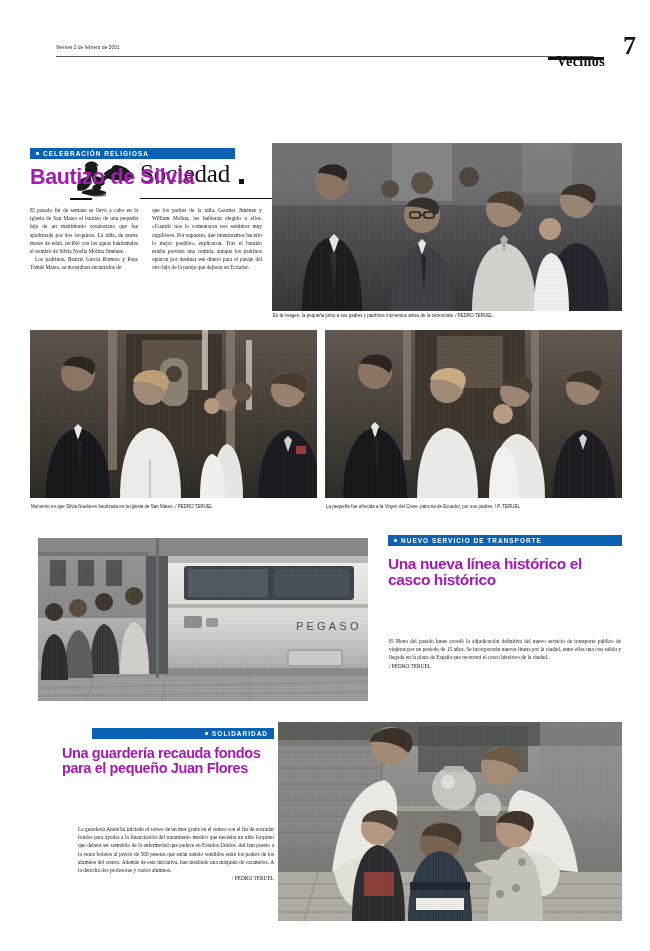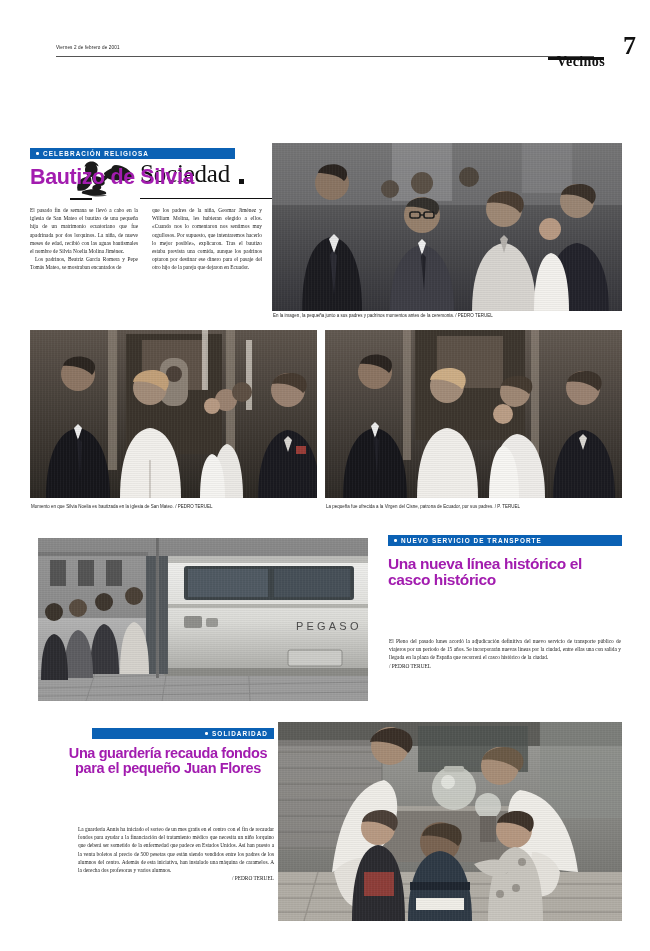--- a/index.html
+++ b/index.html
@@ -65,21 +65,21 @@
   #cap3{position:absolute;left:326px;top:504px;}
 
   
   #photo4{left:38px;top:538px;width:330px;height:163px;}
   #art2-kicker{position:absolute;left:388px;top:535px;width:234px;}
   #art2-headline{position:absolute;left:388px;top:556px;width:234px;font-size:15.5px;}
   #art2-body{position:absolute;left:389px;top:637px;width:232px;}
 
   
   #art3-kicker{position:absolute;left:92px;top:728px;width:182px;}
-  #art3-headline{position:absolute;left:62px;top:746px;width:212px;font-size:14.5px;text-align:center;}
+  #art3-headline{position:absolute;left:62px;top:746px;width:212px;font-size:14.5px;text-align:left;}
   #art3-body{position:absolute;left:78px;top:825px;width:196px;}
   #art3-body .sig{display:block;text-align:right;text-indent:0;}
   #photo5{left:278px;top:722px;width:344px;height:199px;}
 
   
   .grain{position:absolute;inset:0;opacity:.5;
     background-image:
       repeating-linear-gradient(0deg,rgba(0,0,0,.09) 0 1px,transparent 1px 2px),
       repeating-linear-gradient(90deg,rgba(255,255,255,.07) 0 1px,transparent 1px 3px);}
 </style>

